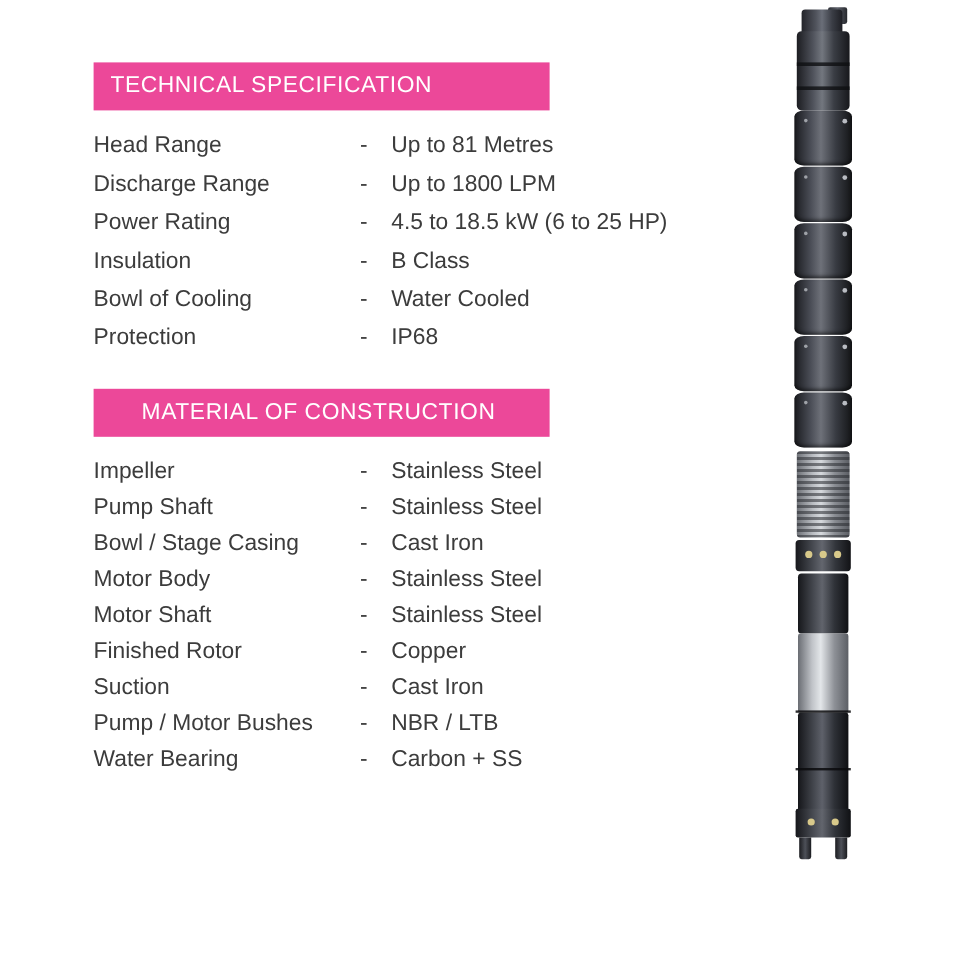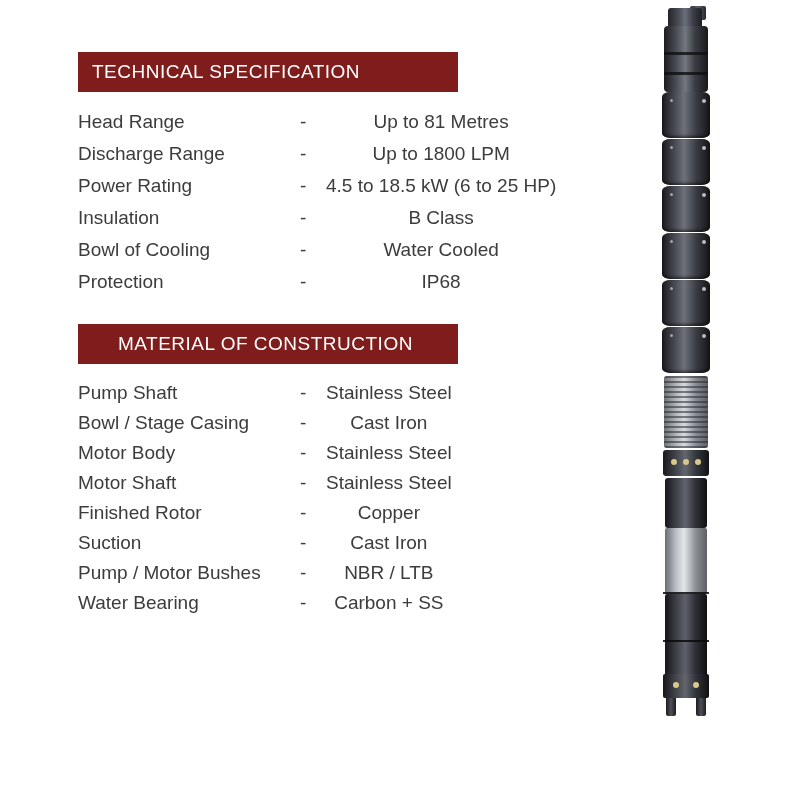--- a/index.html
+++ b/index.html
@@ -21,21 +21,21 @@
   .spec-column {
     position: absolute;
     left: 78px;
     top: 52px;
     width: 560px;
   }
   .section {
     margin-bottom: 14px;
   }
   .section-header {
-    background: #7f1d1d;
+    background: #ec4899;
     color: #ffffff;
     font-size: 19px;
     letter-spacing: 0.5px;
     padding: 9px 14px 9px 14px;
     display: inline-block;
     min-width: 380px;
     box-sizing: border-box;
   }
   .section.moc .section-header {
     min-width: 380px;
@@ -57,21 +57,20 @@
     width: 222px;
     padding-left: 0px;
   }
   td.dash {
     width: 26px;
     text-align: left;
     color: #3c3c3c;
   }
   td.value {
     color: #3c3c3c;
-    text-align: center;
   }
   .moc table.spec-table td.label {
     width: 222px;
   }
   .moc table.spec-table td {
     padding: 4px 0 4px 0;
   }
 
   
   .pump-figure {
@@ -270,20 +269,25 @@
           </tr>
         </tbody>
       </table>
     </div>
 
     <div class="section moc" style="margin-top:26px;">
       <div class="section-header">MATERIAL OF CONSTRUCTION</div>
       <table class="spec-table">
         <tbody>
           <tr>
+            <td class="label">Impeller</td>
+            <td class="dash">-</td>
+            <td class="value">Stainless Steel</td>
+          </tr>
+          <tr>
             <td class="label">Pump Shaft</td>
             <td class="dash">-</td>
             <td class="value">Stainless Steel</td>
           </tr>
           <tr>
             <td class="label">Bowl / Stage Casing</td>
             <td class="dash">-</td>
             <td class="value">Cast Iron</td>
           </tr>
           <tr>

